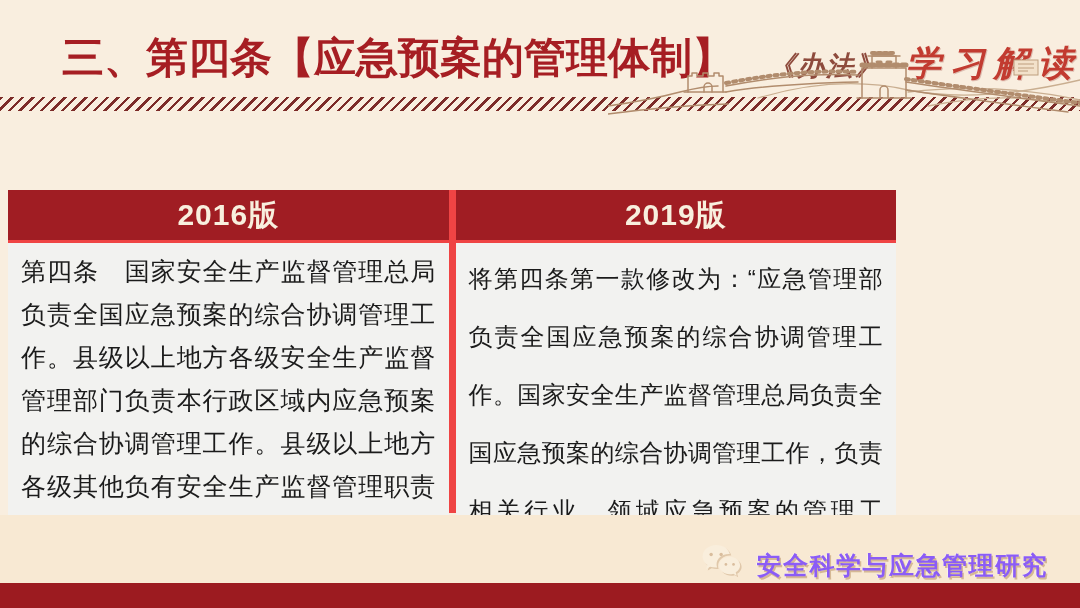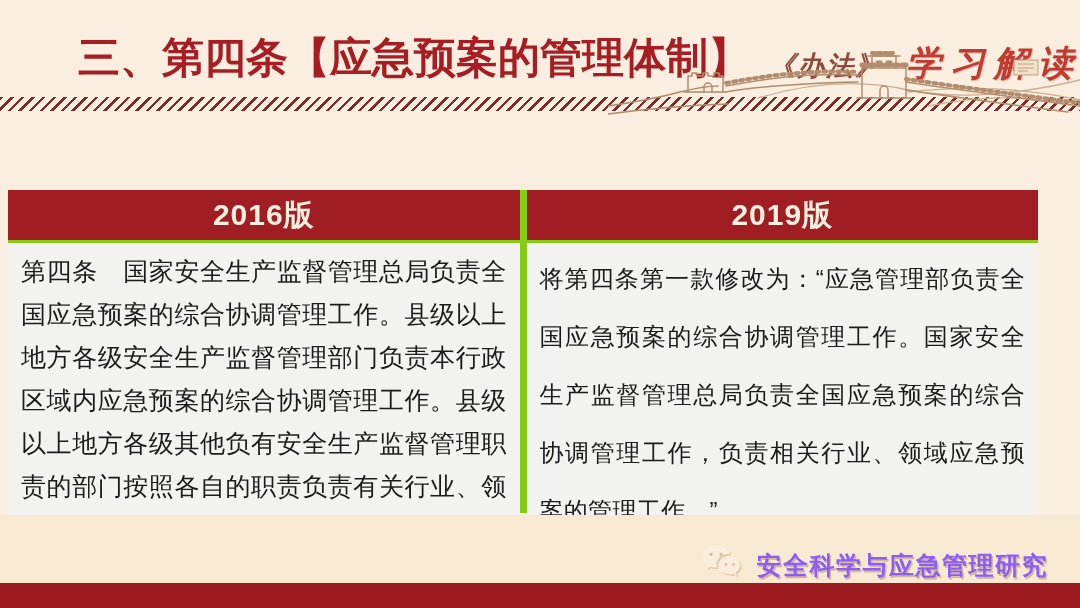--- a/index.html
+++ b/index.html
@@ -8,21 +8,21 @@
 
   .slide{
     position:relative; width:1080px; height:608px;
     background:#F9EEDF; overflow:hidden;
   }
 
   
   .title{
     position:absolute; left:62px; top:30px; width:690px;
     font-size:42px; font-weight:800; letter-spacing:0px;
-    color:#A61E23; white-space:nowrap;margin-left:16px;
+    color:#A61E23; white-space:nowrap;
   }
   .badge{
     position:absolute; left:768px; top:40px; display:flex;
     align-items:baseline; white-space:nowrap;
     font-family:"DejaVu Serif","Liberation Serif",serif; font-style:italic;
   }
   .badge .book{
     font-size:27px; font-weight:bold; color:#8E4A3C; letter-spacing:2px;
   }
   .badge .label{
@@ -31,22 +31,22 @@
   }
   .hatch{
     position:absolute; left:0; top:97px; width:1080px; height:14px;
     background:repeating-linear-gradient(135deg,
       #7C2B28 0px, #7C2B28 2.5px, rgba(0,0,0,0) 2.5px, rgba(0,0,0,0) 7.5px);
   }
   .wall-art{ position:absolute; left:608px; top:44px; }
 
   
   .cmp-table{
-    position:absolute; left:8px; top:190px; width:1030px; height:323px;
-    display:flex; gap:7px; background:#84cc16; padding-bottom:2px;
+    position:absolute; left:8px; top:190px; width:888px; height:323px;
+    display:flex; gap:7px; background:#ef4444; padding-bottom:2px;
   }
   .cmp-col{ flex:1; display:flex; flex-direction:column; gap:3px; }
   .cmp-header{
     height:50px; flex:0 0 50px; background:#A01D23; color:#F8EFDE;
     display:flex; align-items:center; justify-content:center;
     font-size:30px; font-weight:bold; letter-spacing:1px;
   }
   .cmp-body{
     flex:1; background:#F2F2F0; color:#1B1B1B;
     padding:7px 13px 0 13px; text-align:justify;

